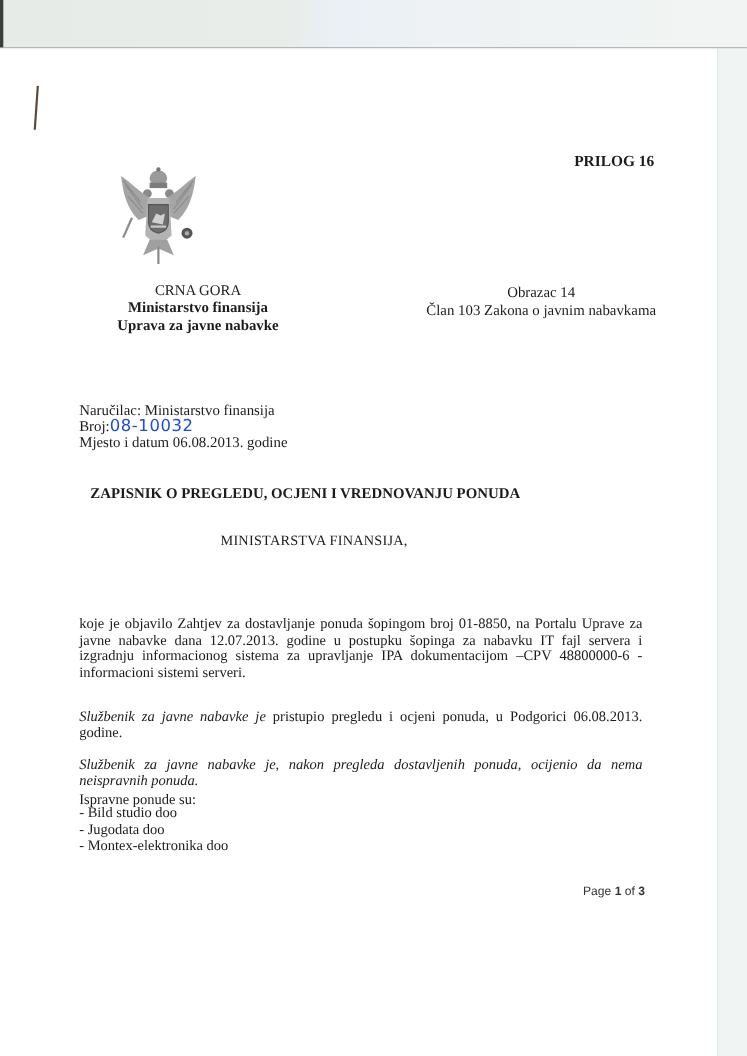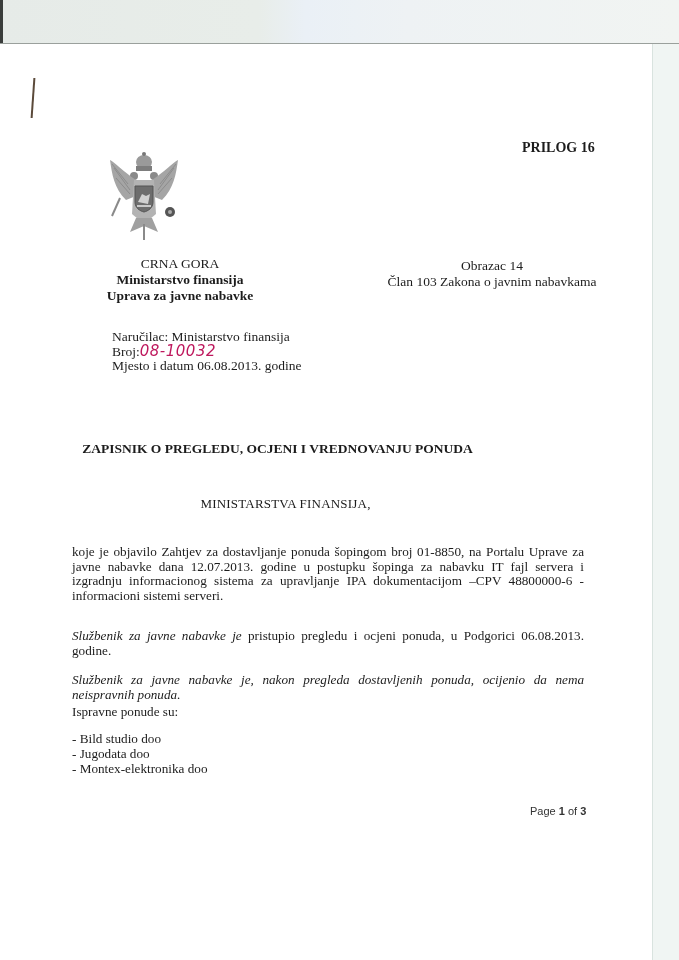--- a/index.html
+++ b/index.html
@@ -27,30 +27,30 @@
     .pen-mark {
       position: absolute; left: 32px; top: 78px; width: 2px; height: 40px;
       background: #5b4a3a; transform: rotate(4deg);
     }
     .abs { position: absolute; white-space: nowrap; }
     .prilog { left: 522px; top: 140px; font-size: 14px; font-weight: bold; }
     .coat { left: 106px; top: 150px; width: 76px; height: 92px; }
     .org { left: 80px; top: 256px; width: 200px; text-align: center; font-size: 13.5px; line-height: 16px; }
     .org .bold { font-weight: bold; }
     .form-ref { left: 372px; top: 258px; width: 240px; text-align: center; font-size: 13.5px; line-height: 16px; }
-    .meta { left: 72px; top: 330px; font-size: 13.5px; line-height: 14px; margin-left: 40px; }
+    .meta { left: 72px; top: 366px; font-size: 13.5px; line-height: 14px; }
     .handwriting {
-      font-family: "DejaVu Sans", sans-serif; font-style: italic; color: #be185d;
+      font-family: "DejaVu Sans", sans-serif; color: #1d4ed8;
       font-size: 15px; letter-spacing: 0.5px;
     }
     .title { left: 0; width: 555px; text-align: center; top: 441px; font-size: 13.5px; font-weight: bold; }
-    .subtitle { left: 0; width: 571px; text-align: center; top: 496px; font-size: 13px; letter-spacing: 0.2px; }
+    .subtitle { left: 0; width: 571px; text-align: center; top: 483px; font-size: 13px; letter-spacing: 0.2px; }
     .para {
       position: absolute; left: 72px; width: 512px; font-size: 13.2px; line-height: 14.5px;
-      text-align: justify; white-space: normal;
+      text-align: justify; white-space: normal; margin-top: 15px;
     }
     .p1 { top: 545px; }
     .p2 { top: 629px; }
     .p3 { top: 673px; font-style: italic; }
     .p4 { top: 705px; }
     .list { position: absolute; left: 72px; top: 731px; font-size: 13.2px; line-height: 15px; }
     .list div { white-space: nowrap; }
     .footer {
       left: 530px; top: 805px; font-family: "Liberation Sans", sans-serif; font-size: 11px; color: #333; text-align: right;
     }

